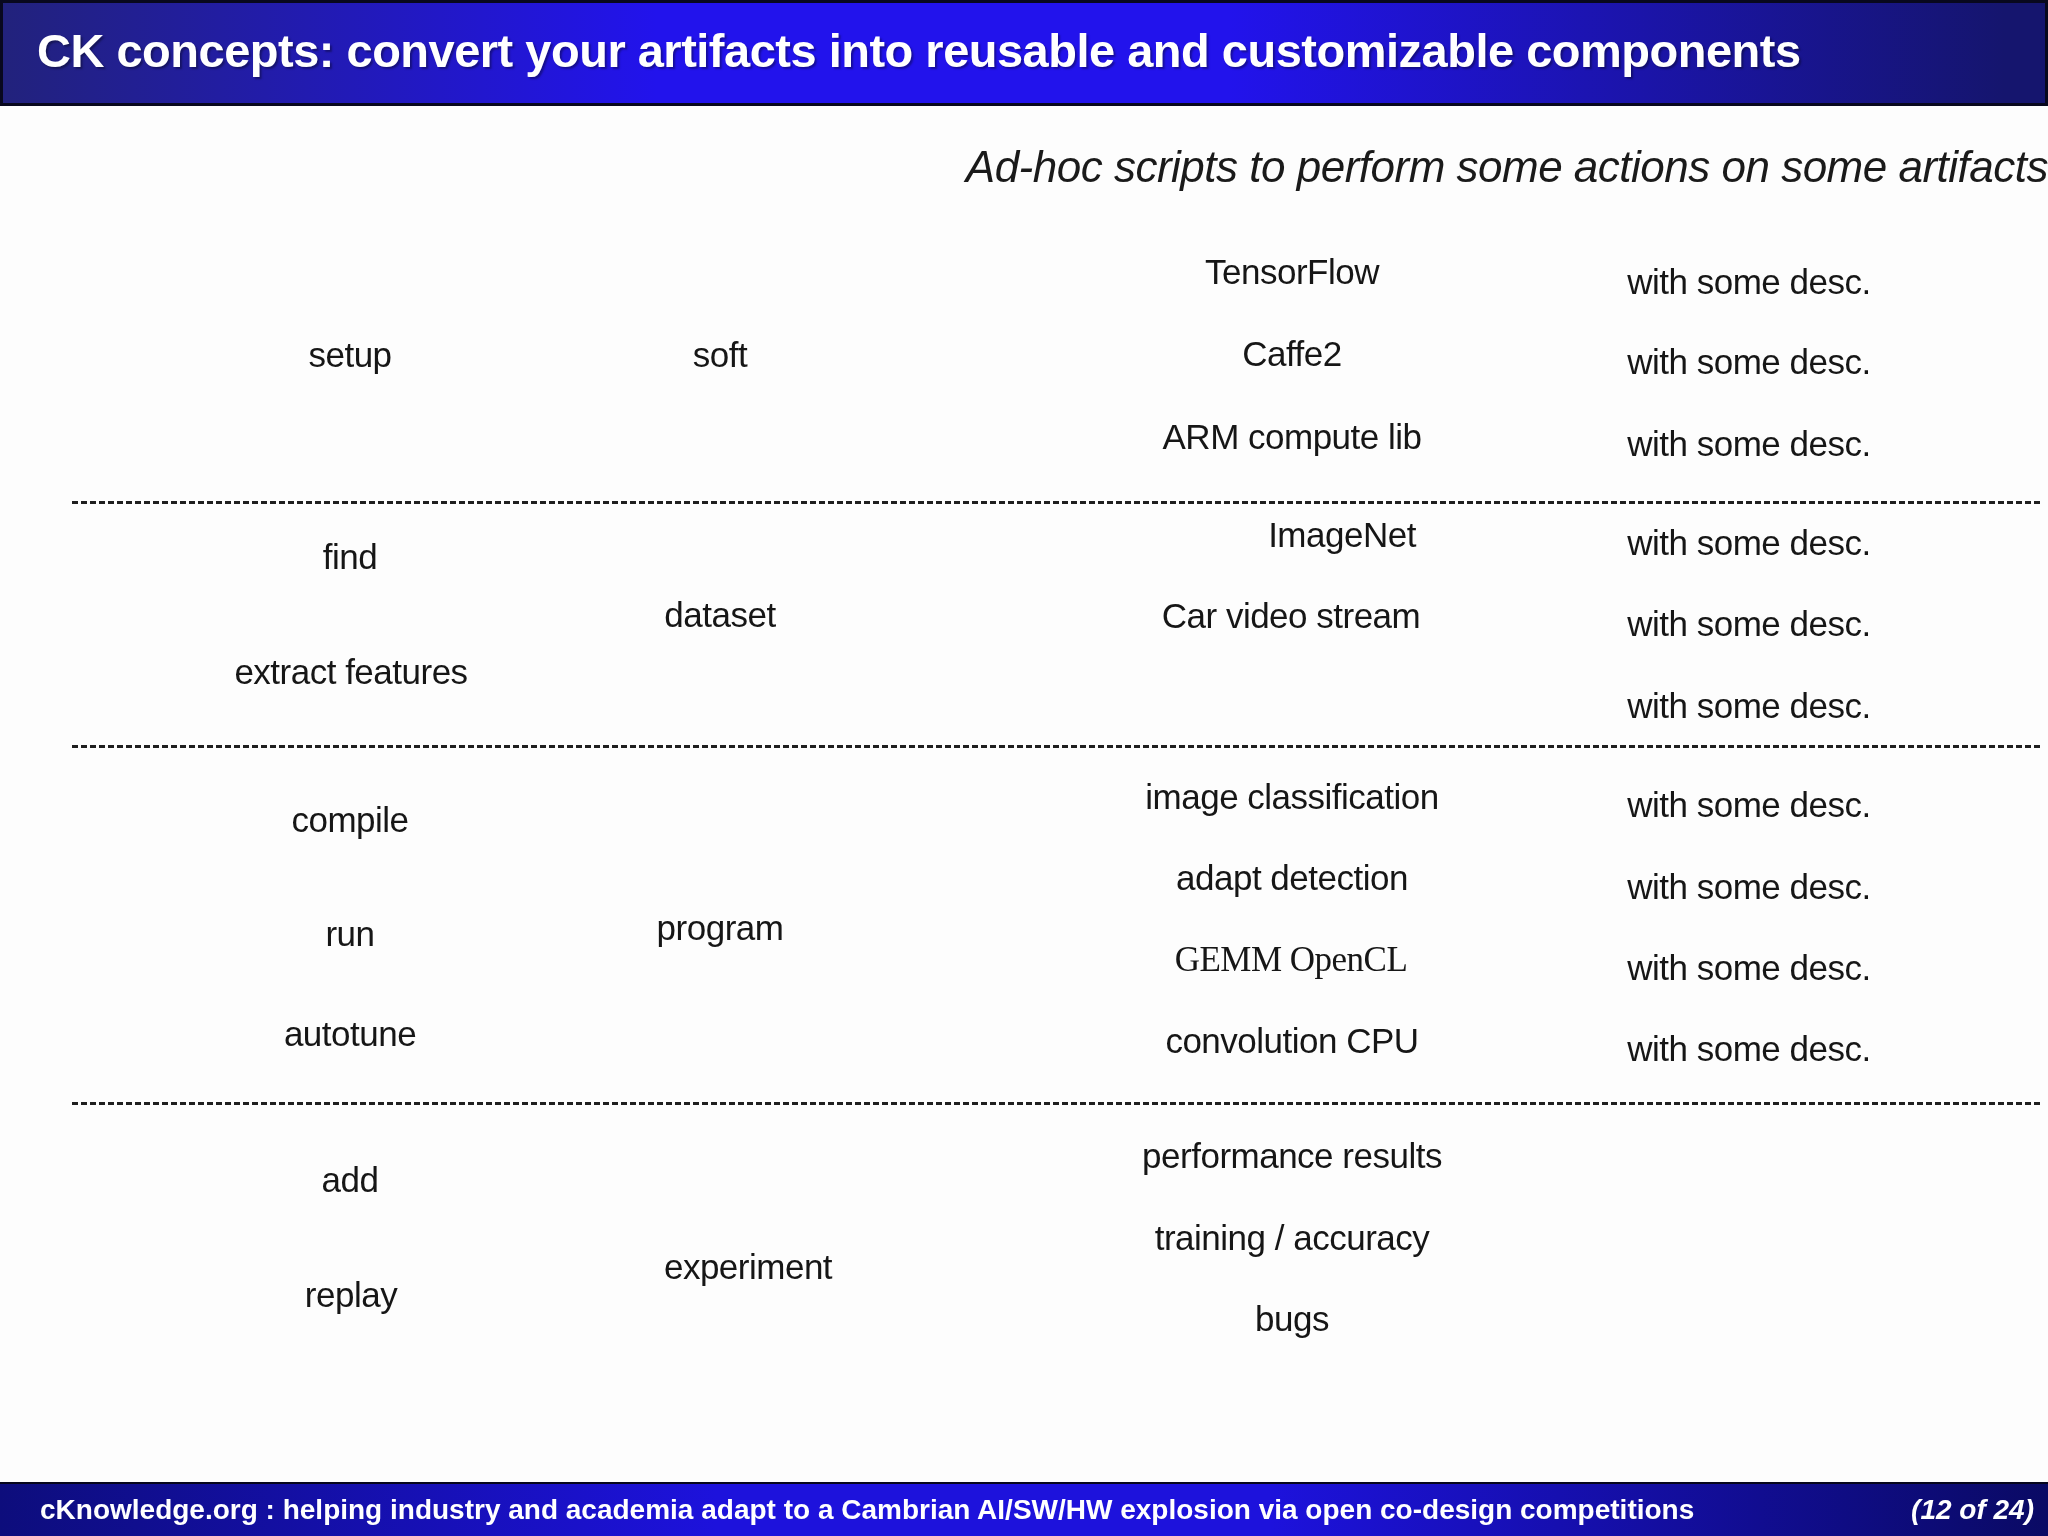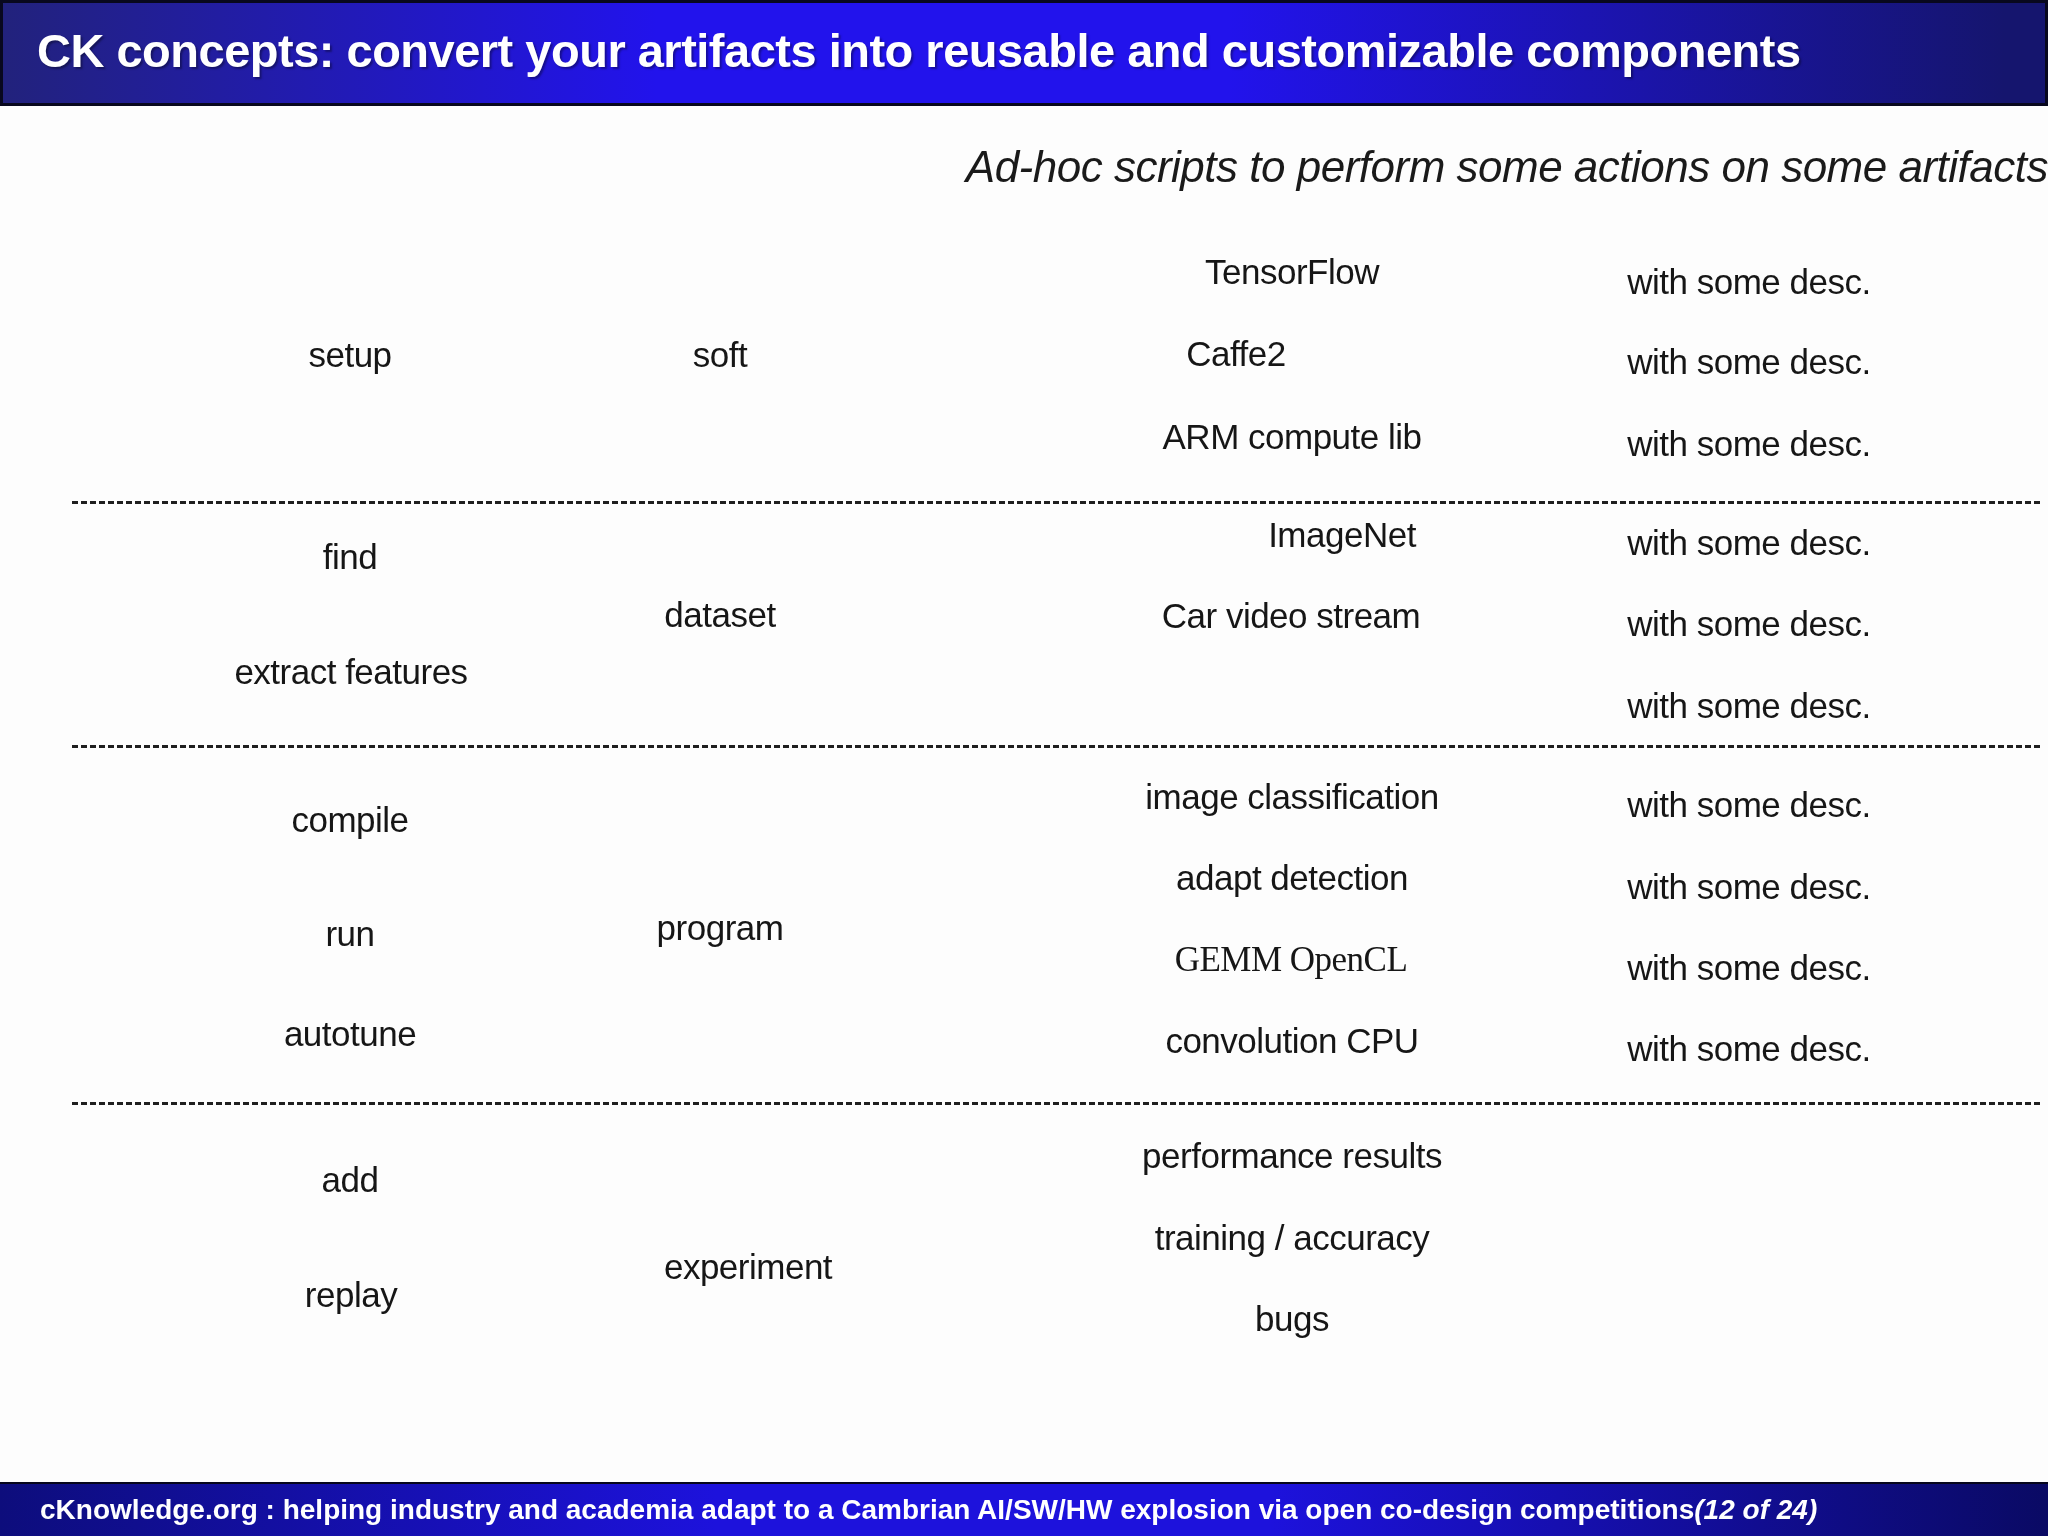--- a/index.html
+++ b/index.html
@@ -69,20 +69,21 @@
 
   
   .footer {
     position: absolute;
     left: 0; right: 0; bottom: 0;
     height: 54px;
     background: linear-gradient(90deg, #0d0d7c 0%, #1d12dc 35%, #1d12dc 62%, #0a0a64 100%);
     border-top: 2px solid #06061c;
     display: flex;
     align-items: center;
+    justify-content: space-between;
     padding: 0 14px 0 40px;
     color: #ffffff;
   }
   .footer-left {
     font-size: 28px;
     font-weight: bold;
     white-space: nowrap;
   }
   .footer-right {
     font-size: 28px;
@@ -98,21 +99,21 @@
 
   <div class="header">
     <div class="header-title">CK concepts: convert your artifacts into reusable and customizable components</div>
   </div>
 
   <div class="subtitle">Ad-hoc scripts to perform some actions on some artifacts</div>
 
   <div class="pos" style="left:350px; top:355px;">setup</div>
   <div class="pos" style="left:720px; top:355px;">soft</div>
   <div class="pos" style="left:1292px; top:272px;">TensorFlow</div>
-  <div class="pos" style="left:1236px; top:354px;text-align:center;">Caffe2</div>
+  <div class="pos" style="left:1292px; top:354px;text-align:center;">Caffe2</div>
   <div class="pos" style="left:1292px; top:437px;">ARM compute lib</div>
   <div class="pos" style="left:1749px; top:282px;">with some desc.</div>
   <div class="pos" style="left:1749px; top:362px;">with some desc.</div>
   <div class="pos" style="left:1749px; top:444px;">with some desc.</div>
 
   <div class="dash" style="top:501px;"></div>
 
   <div class="pos" style="left:350px; top:557px;">find</div>
   <div class="pos" style="left:351px; top:672px;">extract features</div>
   <div class="pos" style="left:720px; top:615px;">dataset</div>

